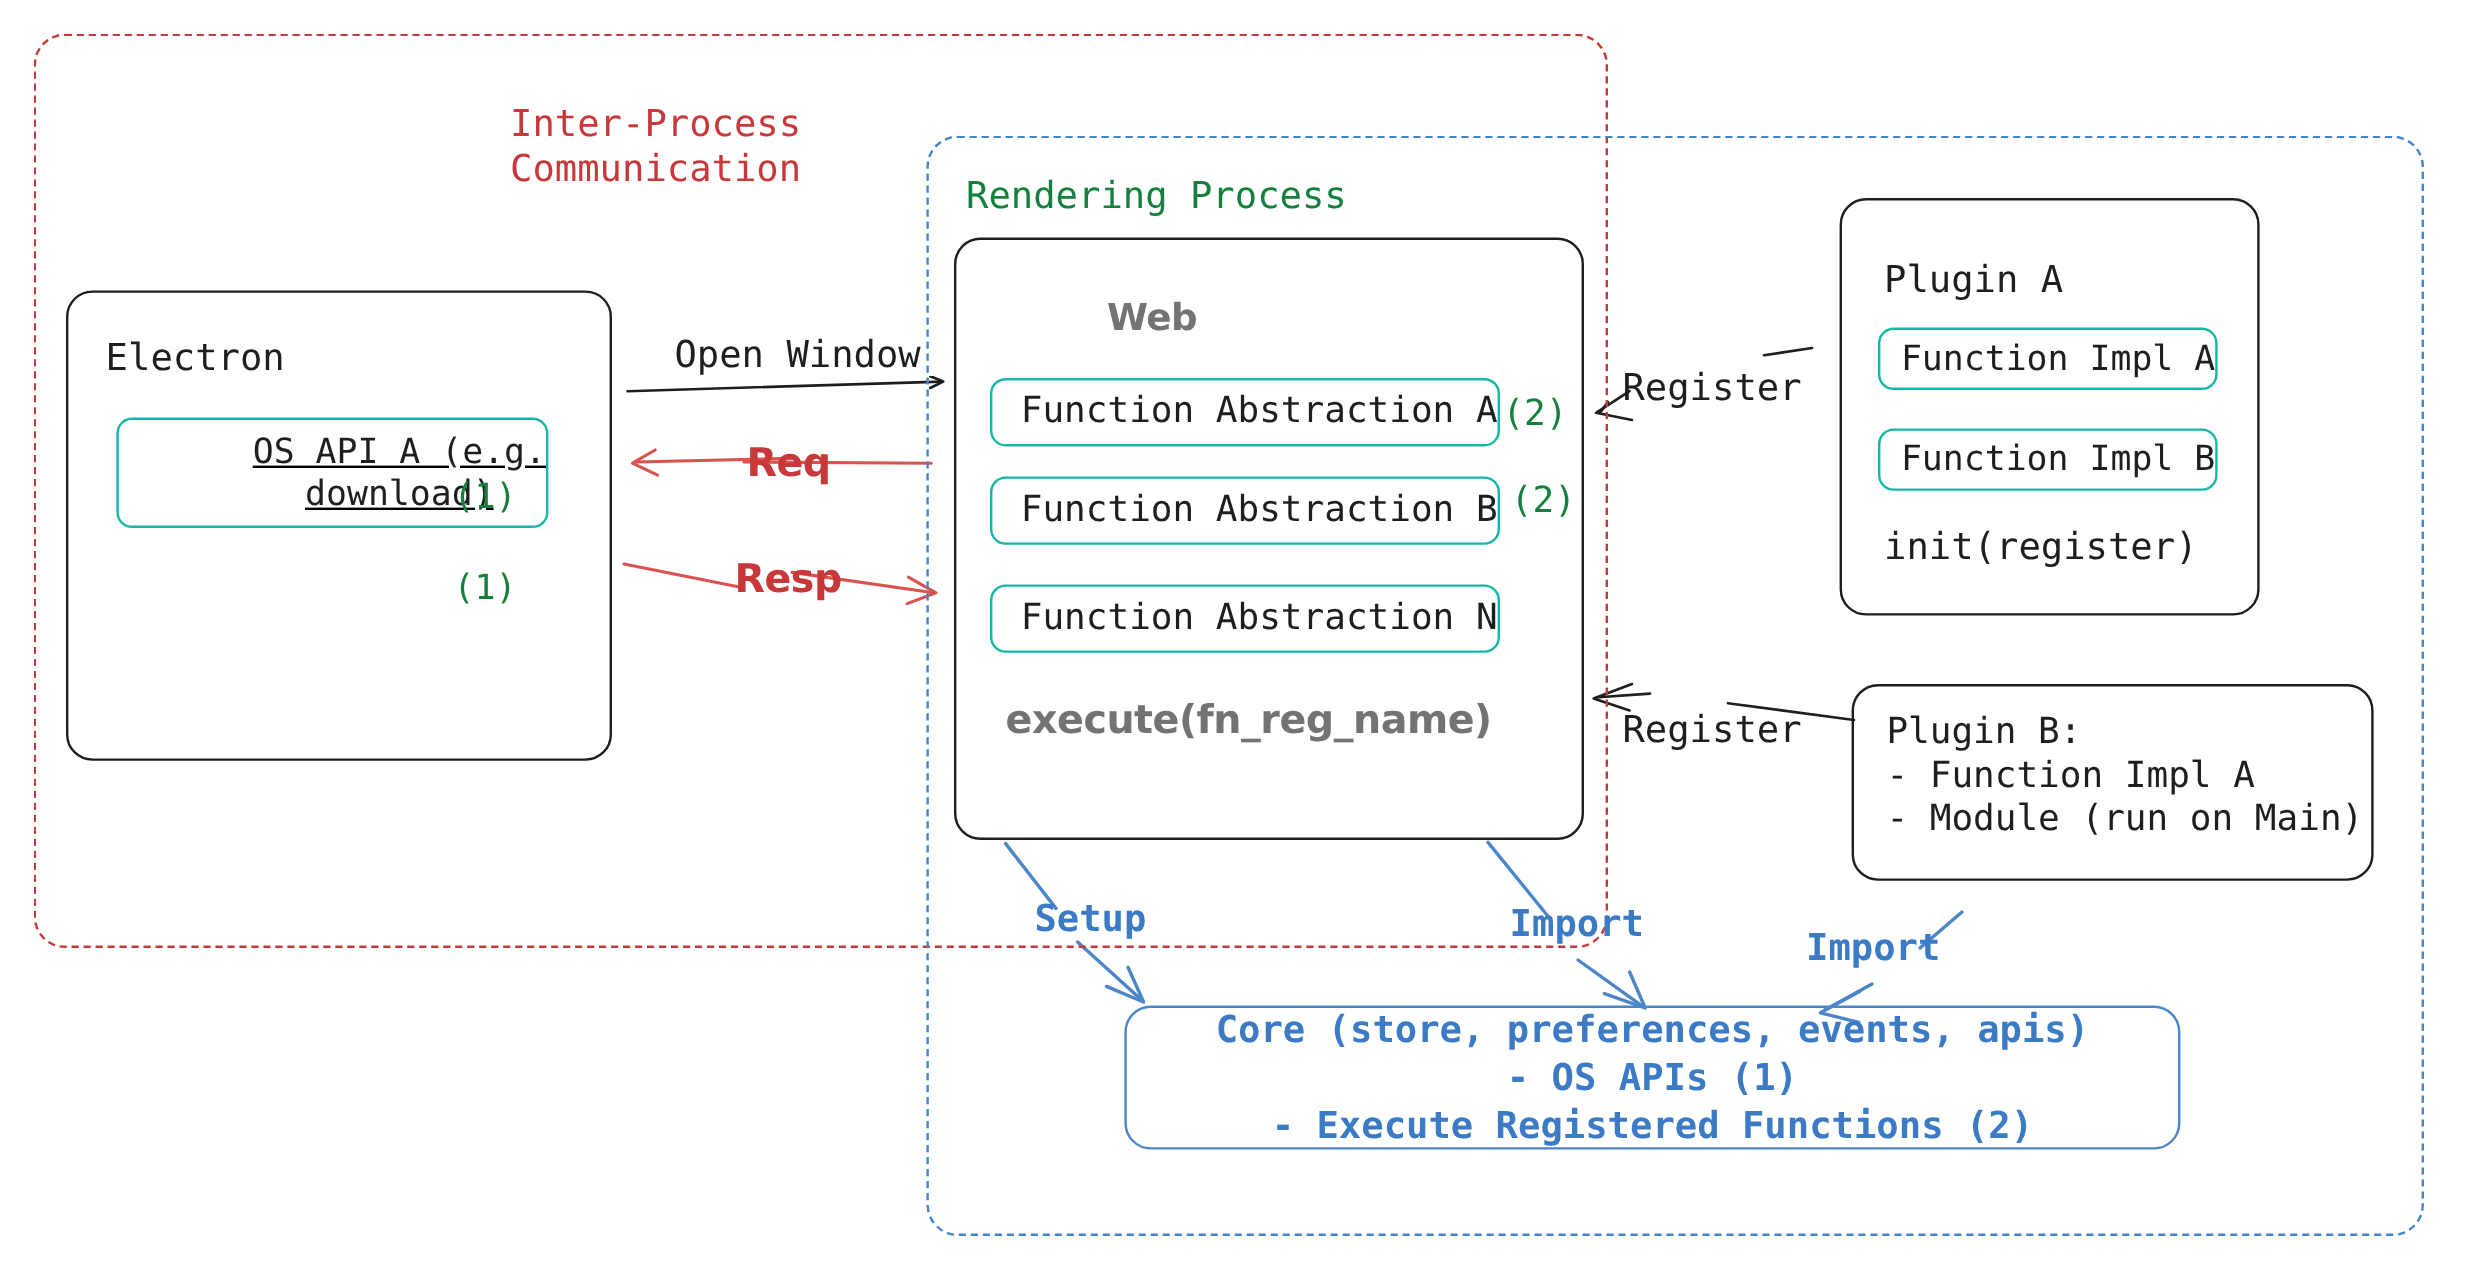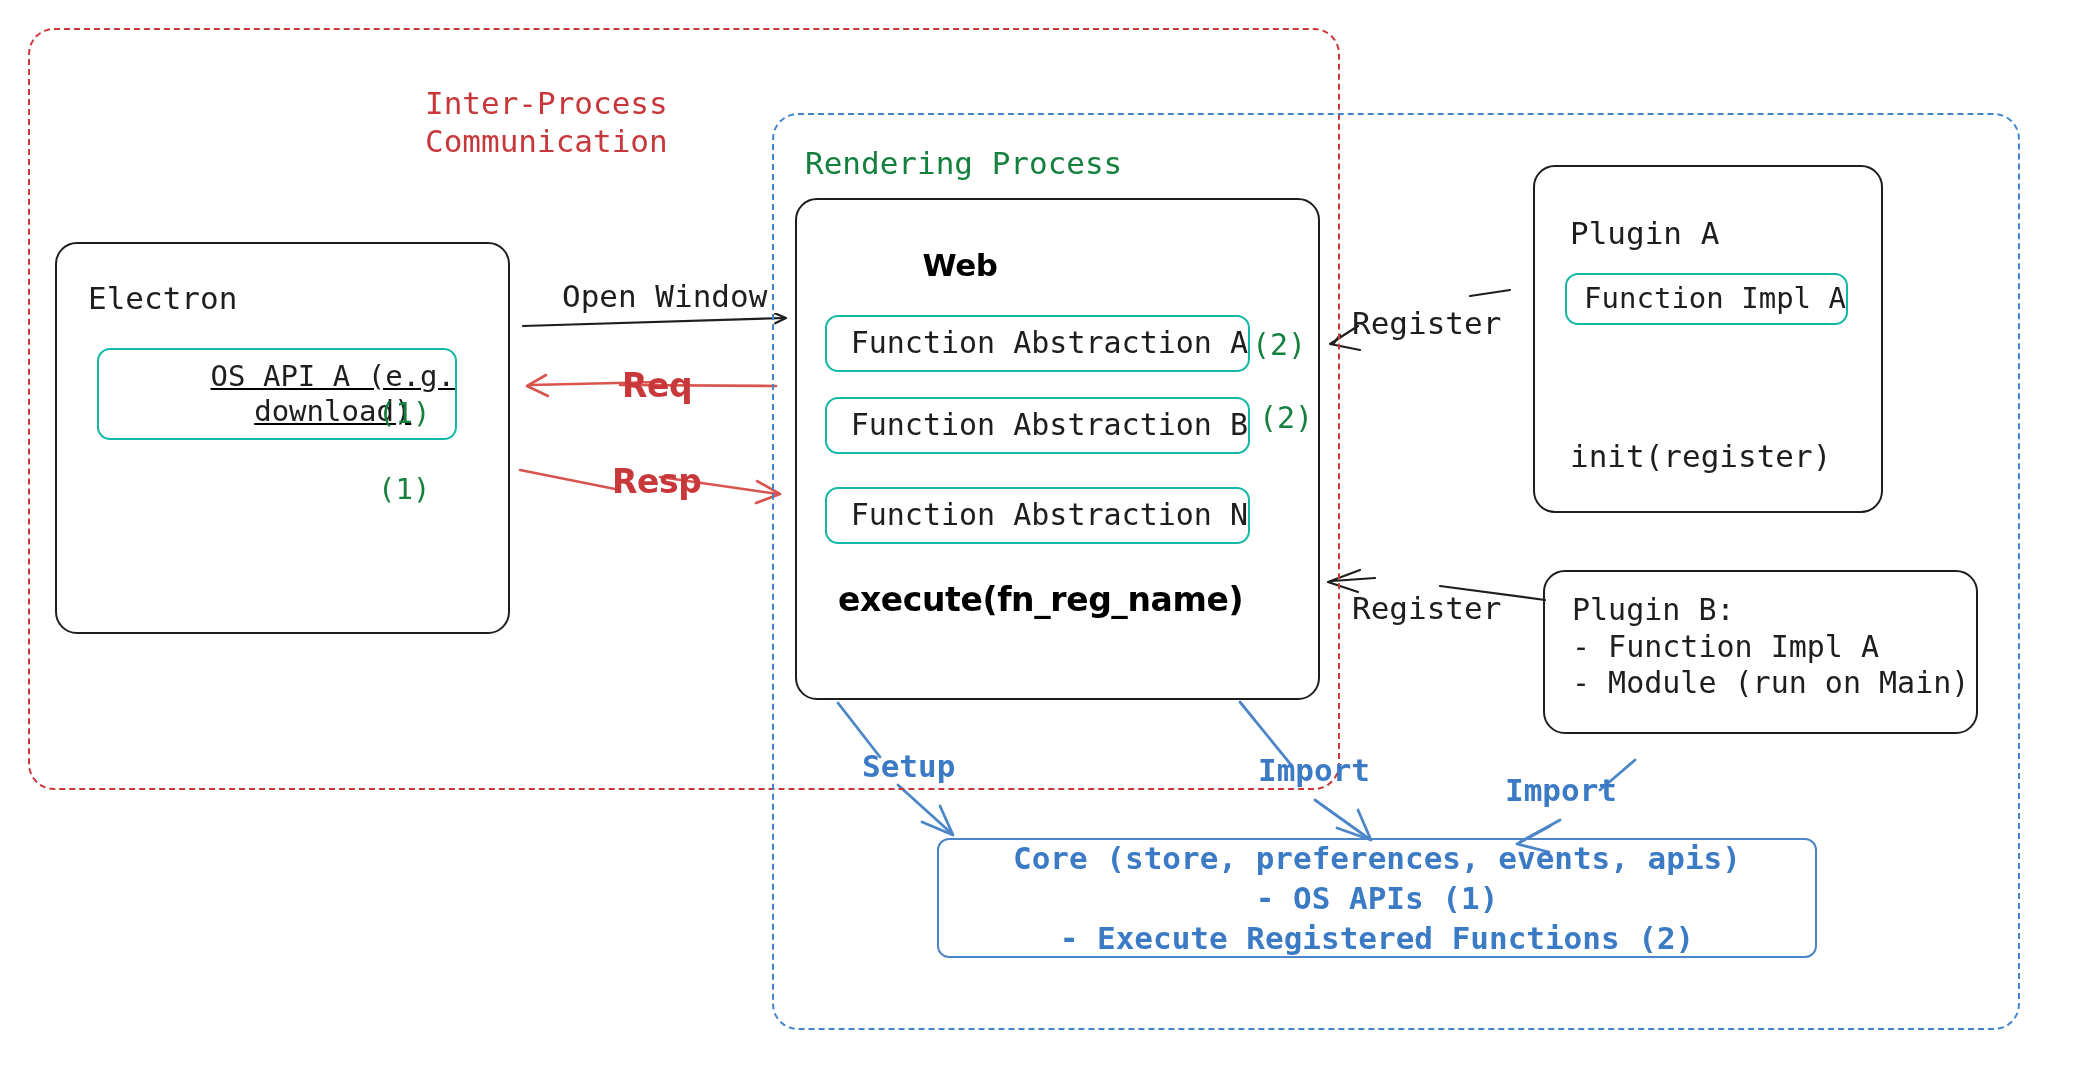--- a/index.html
+++ b/index.html
@@ -33,21 +33,21 @@
   .boxi{
     border:2px solid #14b8a6;
     border-radius:13px;
     background:transparent;
     display:flex;
     align-items:center;
     justify-content:flex-end;
   }
   .core-box{
     border:2.4px solid #4c86c8;
-    border-radius:12px;
+    border-radius:22px;
     background:transparent;
     display:flex;
     align-items:center;
     justify-content:center;
   }
 
   
   .dash-red{
     border:2.4px dashed #c8383a;
     border-radius:26px;
@@ -62,21 +62,21 @@
   
   .mono{
     font-family:"DejaVu Sans Mono","Liberation Mono",monospace;
     color:#1e1e1e;
     white-space:pre;
     line-height:1.22;
   }
   .cond{
     font-family:"DejaVu Sans","Liberation Sans",sans-serif;
     font-weight:700;
-    color:#000000;
+    color:#737373;
     white-space:pre;
     line-height:1.2;
     letter-spacing:-0.4px;
   }
   .t-red{color:#c8383a;}
   .t-blue{color:#15803d;}
   .t-blue2{color:#3b7ac4;}
   .s29{font-size:29px;}
   .s30{font-size:30px;}
   .s31{font-size:31px;}
@@ -189,20 +189,23 @@
     <span class="mono s30">Function Abstraction N</span>
   </div>
 
   <div class="abs boxo" style="left:1533px;top:165px;width:350px;height:348px;"></div>
   <div class="abs mono s31 lft" style="left:1570px;top:215px;width:280px;">Plugin A</div>
 
   <div class="abs boxi" style="left:1565px;top:273px;width:283px;height:52px;">
     <span class="mono s29">Function Impl A</span>
   </div>
 
+  <div class="abs boxi" style="left:1565px;top:357px;width:283px;height:52px;">
+    <span class="mono s29">Function Impl B</span>
+  </div>
 
   <div class="abs mono s31 lft" style="left:1570px;top:438px;width:320px;">init(register)</div>
 
   <div class="abs boxo" style="left:1543px;top:570px;width:435px;height:164px;"></div>
   <div class="abs mono s30 label-wrap lft" style="left:1572px;top:592px;width:400px;"><span>Plugin B:</span><br><span>- Function Impl A</span><br><span>- Module (run on Main)</span></div>
 
   <div class="abs core-box" style="left:937px;top:838px;width:880px;height:120px;">
     <div class="mono s31 t-blue2 ctr" style="font-weight:bold;line-height:1.3;"><span>Core (store, preferences, events, apis)</span><br><span>- OS APIs (1)</span><br><span>- Execute Registered Functions (2)</span></div>
   </div>
 

